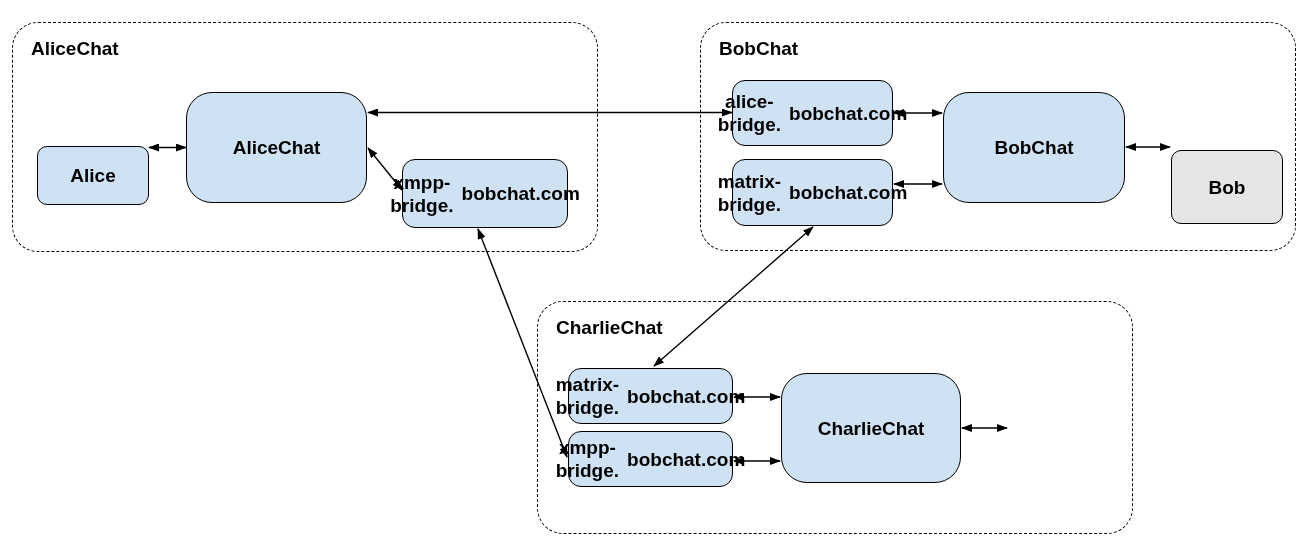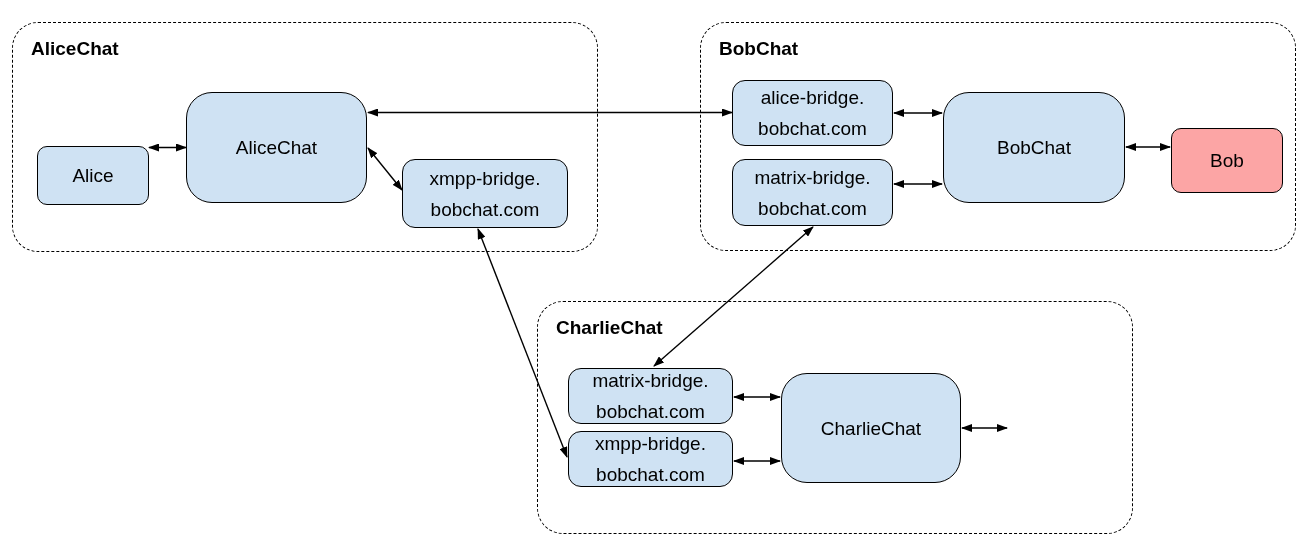--- a/index.html
+++ b/index.html
@@ -35,26 +35,26 @@
     top: 0;
     z-index: 2;
     pointer-events: none;
   }
   #edges line { stroke: #000000; stroke-width: 1.4; }
   .node {
     position: absolute;
     background: #cfe2f3;
     border: 1.5px solid #000000;
     display: flex;
-    flex-direction: column;
+    flex-direction: row;
     align-items: center;
     justify-content: center;
     text-align: center;
     font-size: 19px;
-    font-weight: normal;
+    font-weight: bold;
     line-height: 23px;
     color: #000000;
     z-index: 3;
     gap: 8px;
   }
   .r-small  { border-radius: 10px; margin-top: 28px; }
   .r-bridge { border-radius: 13px; }
   .r-big    { border-radius: 26px; }
 </style>
 </head>
@@ -113,21 +113,21 @@
 
   <div class="node r-bridge" style="left: 732px; top: 159px; width: 161px; height: 67px; background: rgb(207, 226, 243);">
     <span>matrix-bridge.</span>
     <span>bobchat.com</span>
   </div>
 
   <div class="node r-big" style="left: 943px; top: 92px; width: 182px; height: 111px; background: rgb(207, 226, 243);">
     <span>BobChat</span>
   </div>
 
-  <div class="node r-small" style="left: 1171px; top: 100px; width: 112px; height: 65px; background: #fca5a5;">
+  <div class="node r-small" style="left: 1171px; top: 122px; width: 112px; height: 74px; background: #e5e5e5;">
     <span>Bob</span>
   </div>
 
   <div class="node r-bridge" style="left: 568px; top: 368px; width: 165px; height: 56px; background: rgb(207, 226, 243);">
     <span>matrix-bridge.</span>
     <span>bobchat.com</span>
   </div>
 
   <div class="node r-bridge" style="left: 568px; top: 431px; width: 165px; height: 56px; background: rgb(207, 226, 243);">
     <span>xmpp-bridge.</span>

